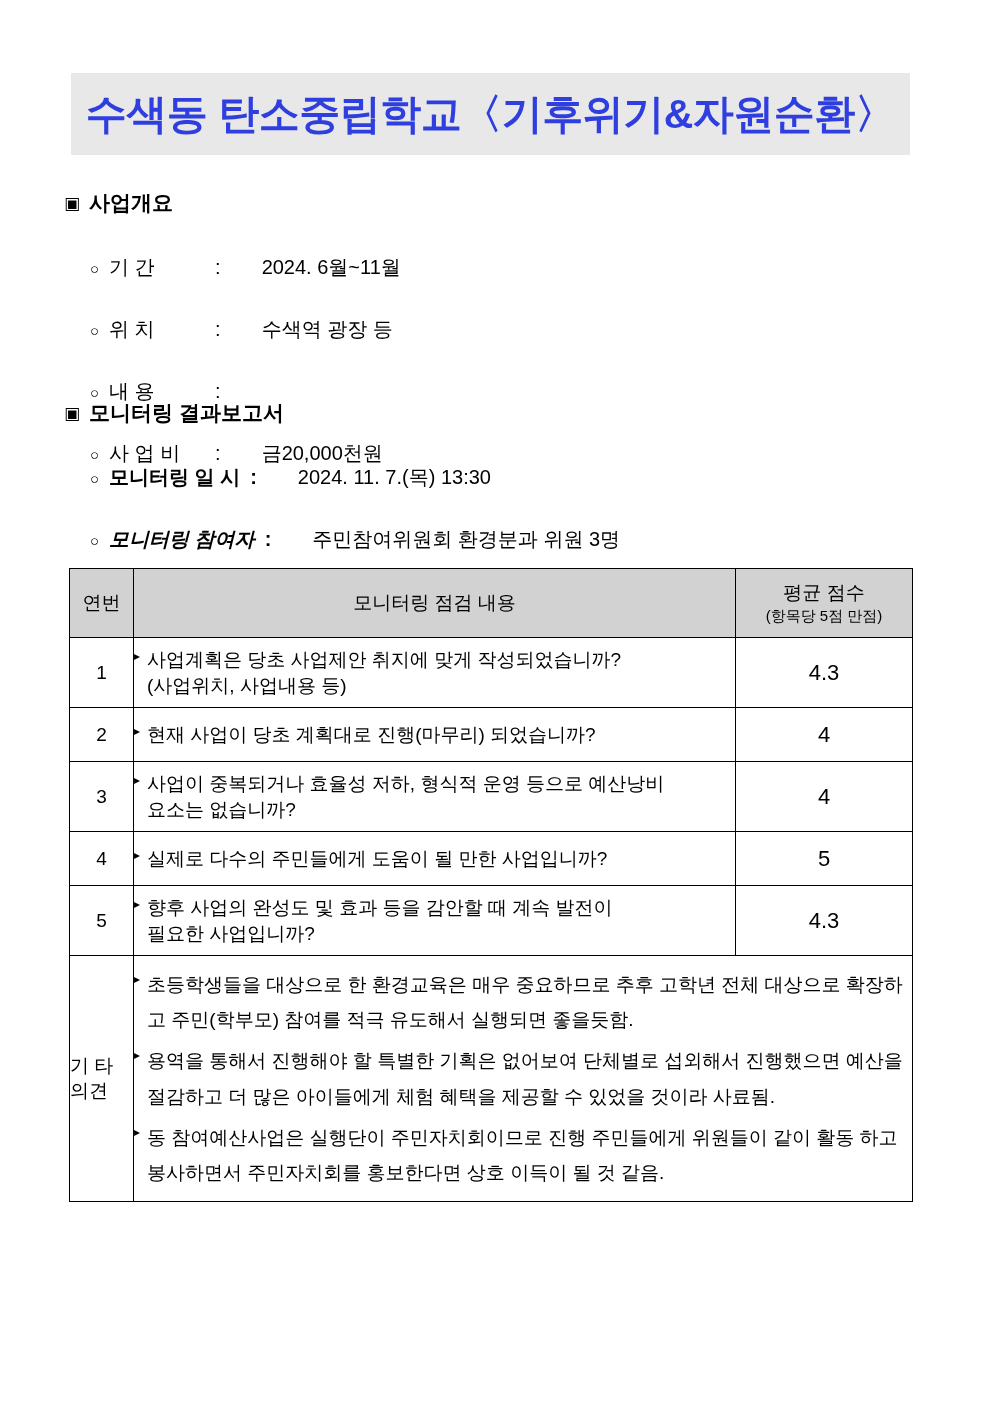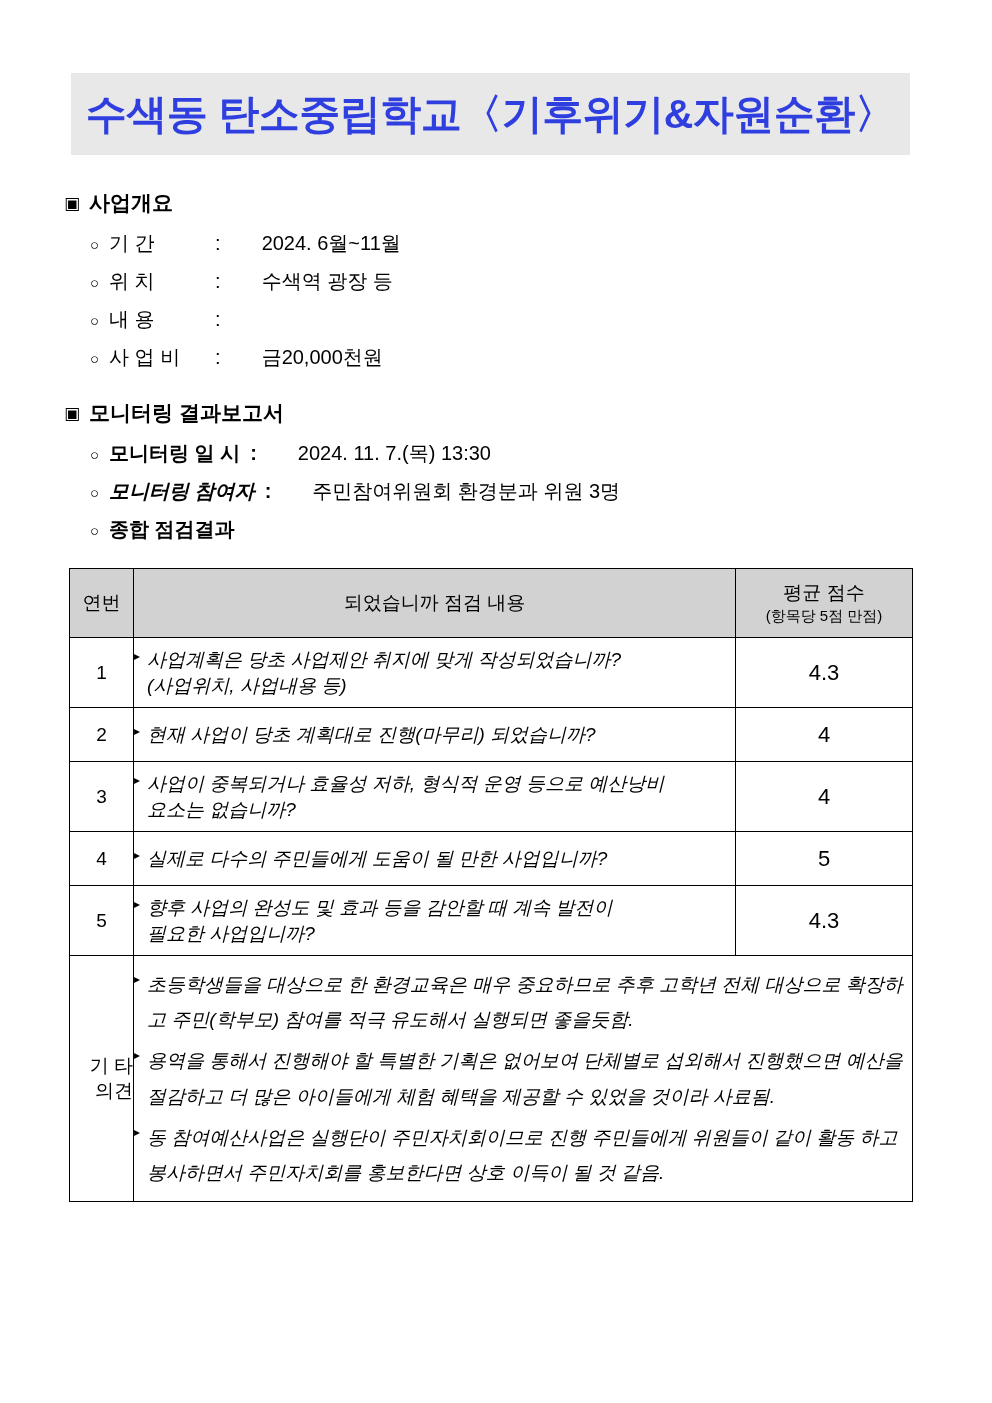--- a/index.html
+++ b/index.html
@@ -77,20 +77,21 @@
     white-space: nowrap;
   }
   .circ-marker {
     font-size: 15px;
     line-height: 1;
   }
   .lbl {
     display: inline-block;
     min-width: 96px;
     letter-spacing: 0px;
+    margin-top: 24px;
   }
   .lbl.spaced {
     letter-spacing: 0px;
   }
   .bullet-row.bold .lbl,
   .bullet-row.bold .sep { font-weight: bold; }
   .val { font-weight: normal; margin-left: 31px; }
 
   
   .tbl-wrap {
@@ -144,24 +145,24 @@
   .li {
     display: flex;
     align-items: flex-start;
     gap: 7px;
   }
   .tri {
     font-size: 12px;
     line-height: 1.55;
     flex: none;
   }
-  .li-txt { flex: 1 1 auto; font-style: italic; }
+  .li-txt { flex: 1 1 auto; }
 
   td.etc-label {
-    text-align: right;
+    text-align: left;
     font-size: 19px;
     line-height: 1.3;
   }
   td.etc-body {
     padding: 12px 8px 12px 10px;
     font-size: 19px;
     line-height: 1.85;
   }
   td.etc-body .li { margin-bottom: 6px; }
   td.etc-body .li:last-child { margin-bottom: 0; }
@@ -239,21 +240,21 @@
   <div class="tbl-wrap">
     <table class="mon">
       <colgroup>
         <col class="c-no">
           <col class="c-txt">
           <col class="c-sc">
       </colgroup>
       <thead>
         <tr>
           <th>연번</th>
-          <th>되었습니까  점검  내용</th>
+          <th>모니터링  점검  내용</th>
           <th>
             <span>평균  점수</span>
             <span class="sub">(항목당 5점 만점)</span>
           </th>
         </tr>
       </thead>
       <tbody>
         <tr style="height:70px;">
           <td class="num">1</td>
           <td class="content">

